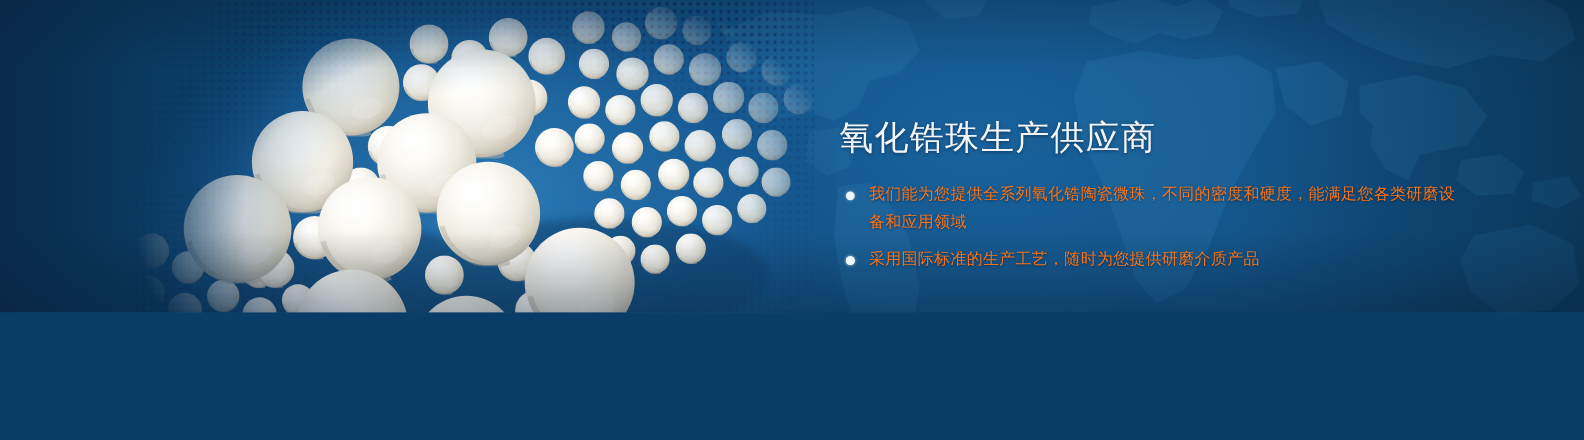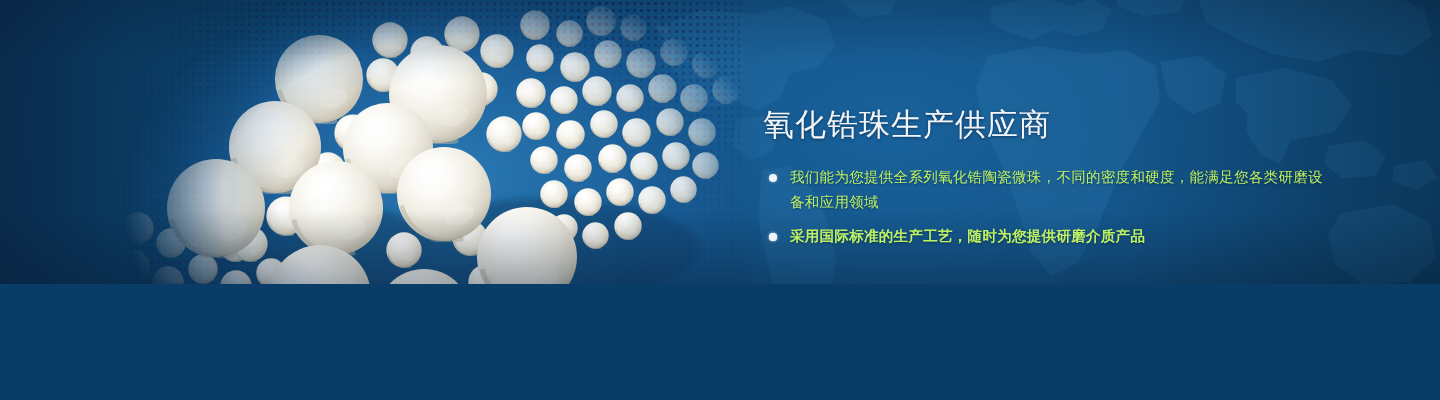--- a/index.html
+++ b/index.html
@@ -95,25 +95,25 @@
     padding: 0;
     list-style: none;
   }
 
   .bullet {
     position: relative;
     padding-left: 27px;
     margin-bottom: 9px;
     font-size: 14.5px;
     line-height: 25px;
-    color: #bef264;
+    color: #f97316;
     text-shadow: 0 1px 2px rgba(3,20,40,0.5);
     letter-spacing: 0.3px;
   }
-  .bullet:last-child { margin-bottom: 0; font-weight: bold; }
+  .bullet:last-child { margin-bottom: 0; }
 
   .bullet .dot {
     position: absolute;
     left: 6px; top: 9px;
     width: 8px; height: 8px;
     border-radius: 50%;
     background: #eef4fa;
     box-shadow: 0 0 3px rgba(255,255,255,0.45);
   }
 </style>

